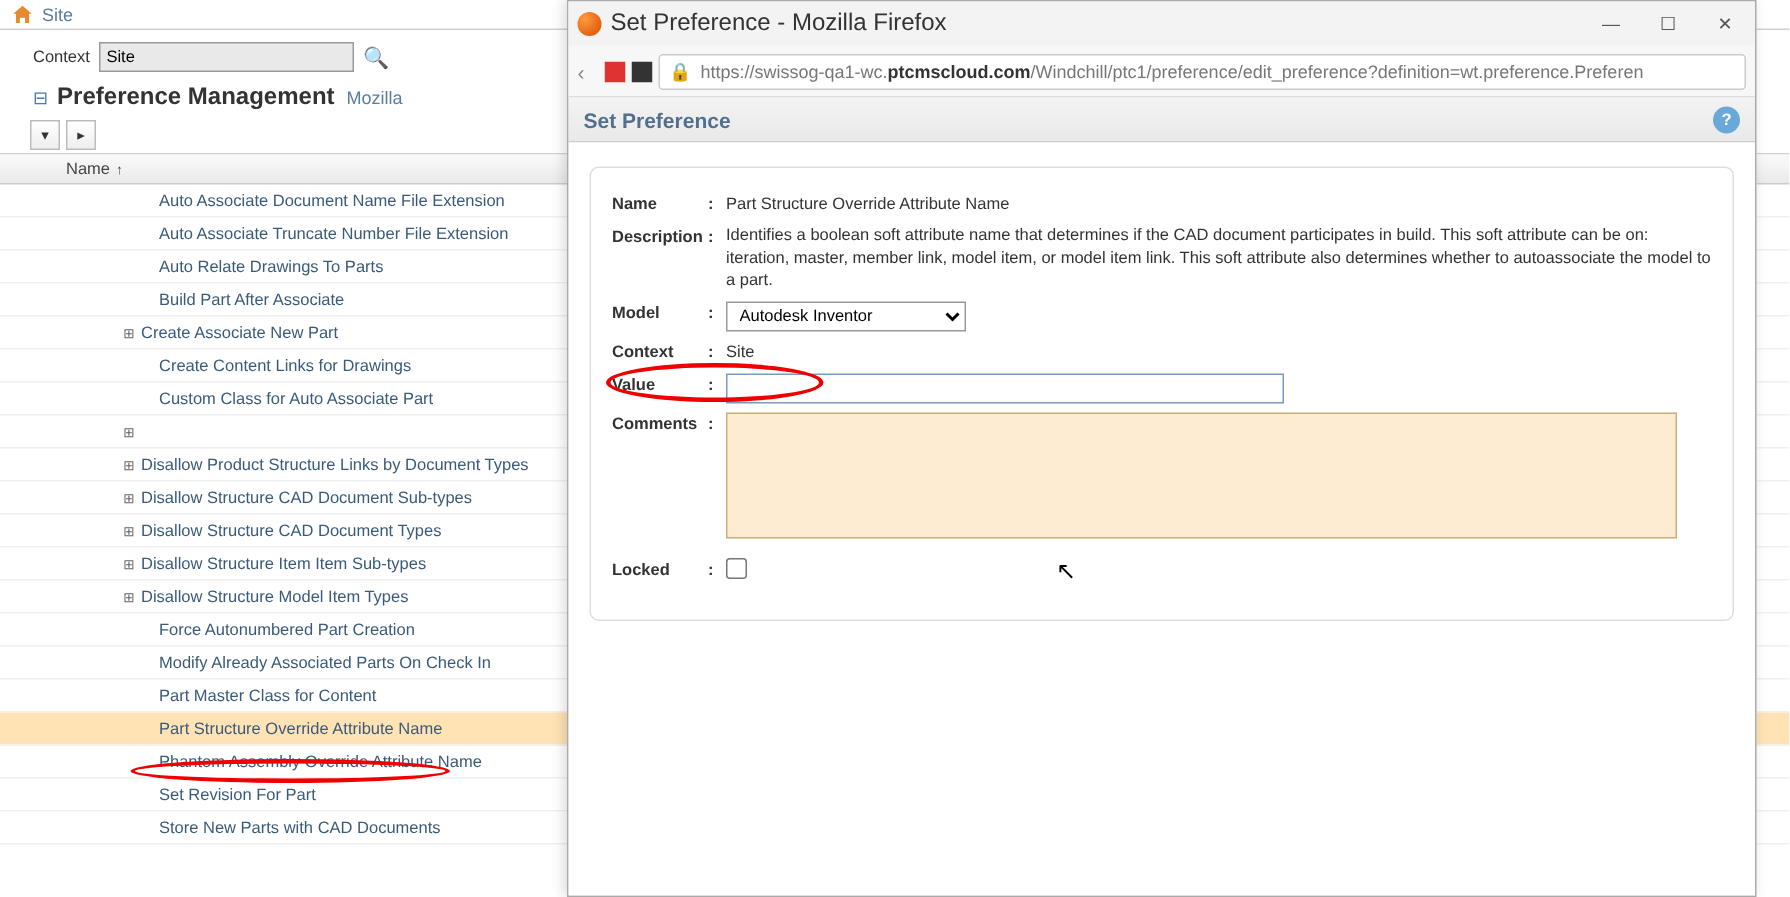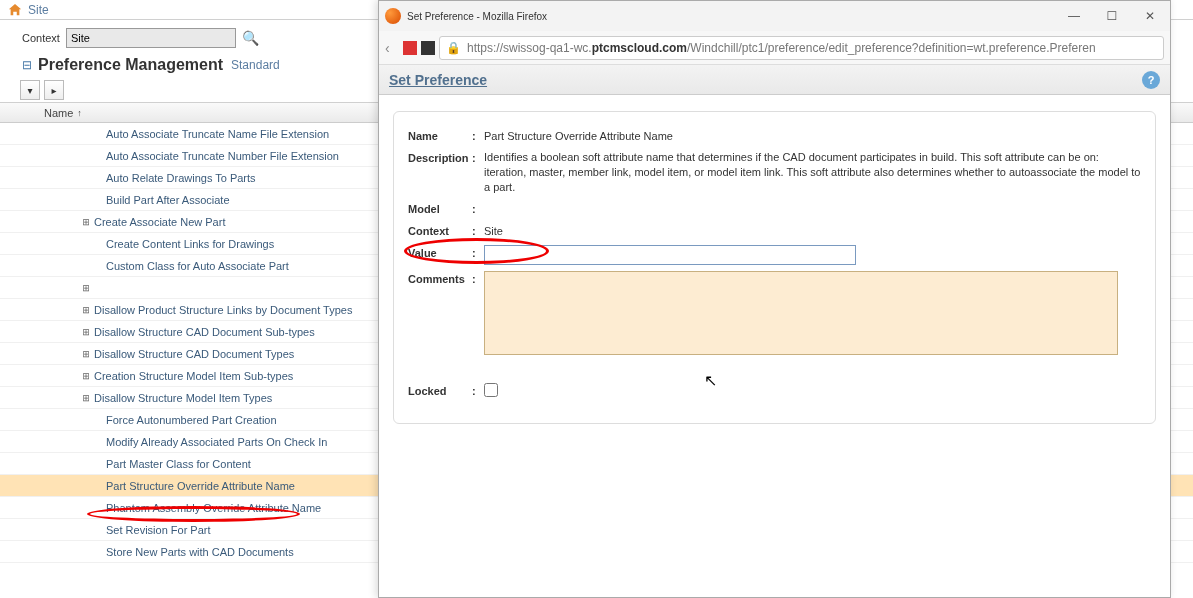--- a/index.html
+++ b/index.html
@@ -27,32 +27,32 @@
 .tree-row.selected { background: #ffe3b5; }
 .tree-row .exp { width: 12px; text-align: center; color: #666; font-size: 9px; margin-right: 2px; }
 .tree-row .indent { display: inline-block; }
 .tree-row .label { white-space: nowrap; }
 .red-oval { position: absolute; border: 3px solid #e00; border-radius: 50%/50%; pointer-events: none; }
 
 
 .fx-window { position: absolute; top: 0; left: 378; width: 793px; height: 598px; border: 1px solid #aaa; box-shadow: -2px 0 8px rgba(0,0,0,0.15); background: #fff; left: 378px; display: flex; flex-direction: column; }
 .fx-titlebar { height: 30px; background: #f3f3f3; display: flex; align-items: center; padding: 0 6px; }
 .fx-titlebar .ff-logo { width: 16px; height: 16px; border-radius: 50%; background: radial-gradient(circle at 30% 30%, #ff9a3c, #d94b00); margin-right: 6px; }
-.fx-titlebar .title { font-size: 10px; color: #333; flex: 1; }
+.fx-titlebar .title { font-size: 16px; color: #333; flex: 1; }
 .fx-winbtns { display: flex; gap: 10px; }
 .fx-winbtn { width: 28px; height: 22px; display: flex; align-items: center; justify-content: center; cursor: pointer; font-size: 12px; color: #555; }
 .fx-toolbar { height: 34px; background: #f7f7f7; border-bottom: 1px solid #ddd; display: flex; align-items: center; padding: 0 6px; gap: 4px; }
 .fx-toolbar .back { width: 14px; font-size: 14px; color: #888; cursor: pointer; }
 .fx-toolbar .ext-ic { width: 14px; height: 14px; }
 .fx-addr { flex: 1; display: flex; align-items: center; background: #fff; border: 1px solid #ccc; border-radius: 3px; height: 24px; padding: 0 6px; font-size: 12px; color: #777; overflow: hidden; white-space: nowrap; }
 .fx-addr .lock { color: #4a9a4a; margin-right: 6px; font-size: 12px; }
 .fx-addr .dom { color: #333; font-weight: bold; }
 .fx-content { flex: 1; display: flex; flex-direction: column; overflow: hidden; }
 .sp-header { background: linear-gradient(#f3f3f3,#e9e9e9); height: 30px; border-bottom: 1px solid #ccc; display: flex; align-items: center; padding: 0 10px; }
-.sp-header .ttl { font-size: 14px; font-weight: bold; color: #51708e; flex: 1; text-decoration: underline; }
+.sp-header .ttl { font-size: 14px; font-weight: bold; color: #51708e; flex: 1; }
 .sp-header .help { width: 18px; height: 18px; border-radius: 50%; background: #6aa8d8; color: #fff; display: flex; align-items: center; justify-content: center; font-size: 11px; font-weight: bold; cursor: pointer; }
 .sp-body { padding: 16px 14px; flex: 1; background: #fff; overflow: auto; font-size: 11px; }
 .panel { border: 1px solid #ddd; border-radius: 6px; padding: 16px 14px; }
 .form-row { display: flex; margin-bottom: 6px; align-items: flex-start; line-height: 16px; }
 .form-row .flabel { width: 64px; font-weight: bold; color: #333; }
 .form-row .colon { width: 12px; font-weight: bold; text-align: left; }
 .form-row .fval { flex: 1; color: #333; }
 .form-row .desc { line-height: 15px; }
 .sel { width: 160px; height: 20px; border: 1px solid #999; background: #fff; font-size: 11px; padding: 0 4px; }
 .val-input { width: 372px; height: 20px; border: 1px solid #7a9ac0; background: #fff; }
@@ -71,36 +71,36 @@
     <span>Site</span>
   </div>
   <div class="context-bar">
     <label>Context</label>
     <input class="context-input" value="Site" style="">
     <span class="search-ic">🔍</span>
   </div>
   <div class="pref-title-row">
     <span class="expander">⊟</span>
     <span class="pref-title">Preference Management</span>
-    <span class="pref-sub">Standard</span>
+    <span class="pref-sub">Mozilla</span>
   </div>
   <div class="toolbar">
     <div class="tb-btn">▾</div>
     <div class="tb-btn">▸</div>
   </div>
   <div class="table-wrap">
     <div class="table-header">
       <span>Name</span>
       <span class="sort-ic">↑</span>
     </div>
     <div class="tree-rows" id="tree-rows">
         <div class="tree-row">
           <span class="indent" style="width: 72px;"></span>
           <span class="exp"></span>
-          <span class="label">Auto Associate Truncate Name File Extension</span>
+          <span class="label">Auto Associate Document Name File Extension</span>
         </div>
         <div class="tree-row">
           <span class="indent" style="width: 72px;"></span>
           <span class="exp"></span>
           <span class="label">Auto Associate Truncate Number File Extension</span>
         </div>
         <div class="tree-row">
           <span class="indent" style="width: 72px;"></span>
           <span class="exp"></span>
           <span class="label">Auto Relate Drawings To Parts</span>
@@ -140,21 +140,21 @@
           <span class="label">Disallow Structure CAD Document Sub-types</span>
         </div>
         <div class="tree-row">
           <span class="indent" style="width: 60px;"></span>
           <span class="exp">⊞</span>
           <span class="label">Disallow Structure CAD Document Types</span>
         </div>
         <div class="tree-row">
           <span class="indent" style="width: 60px;"></span>
           <span class="exp">⊞</span>
-          <span class="label">Creation Structure Model Item Sub-types</span>
+          <span class="label">Disallow Structure Item Item Sub-types</span>
         </div>
         <div class="tree-row">
           <span class="indent" style="width: 60px;"></span>
           <span class="exp">⊞</span>
           <span class="label">Disallow Structure Model Item Types</span>
         </div>
         <div class="tree-row">
           <span class="indent" style="width: 72px;"></span>
           <span class="exp"></span>
           <span class="label">Force Autonumbered Part Creation</span>
@@ -232,38 +232,39 @@
           <div class="fval">Part Structure Override Attribute Name</div>
         </div>
         <div class="form-row">
           <div class="flabel">Description</div>
             <div class="colon">:</div>
           <div class="fval desc">Identifies a boolean soft attribute name that determines if the CAD document participates in build. This soft attribute can be on: iteration, master, member link, model item, or model item link. This soft attribute also determines whether to autoassociate the model to a part.</div>
         </div>
         <div class="form-row">
           <div class="flabel">Model</div>
             <div class="colon">:</div>
+          <div class="fval"><select class="sel"><option>Autodesk Inventor</option></select></div>
         </div>
         <div class="form-row">
           <div class="flabel">Context</div>
             <div class="colon">:</div>
           <div class="fval">Site</div>
         </div>
         <div class="form-row" style="position:relative;">
           <div class="flabel">Value</div>
             <div class="colon">:</div>
           <div class="fval"><input class="val-input" style=""></div>
           <div class="red-oval" style="top:-7px; left:-4px; width:145px; height:26px;"></div>
         </div>
         <div class="form-row">
           <div class="flabel">Comments</div>
             <div class="colon">:</div>
           <div class="fval"><textarea class="comments-box" style=""></textarea></div>
         </div>
-        <div class="form-row" style="margin-top:24px;">
+        <div class="form-row" style="margin-top:8px;">
           <div class="flabel">Locked</div>
             <div class="colon">:</div>
           <div class="fval"><input type="checkbox" class="chk" style=""></div>
         </div>
       </div>
     </div>
   </div>
   <div class="cursor-arrow" style="top:370px; left:325px;">↖</div>
 </div>
 

